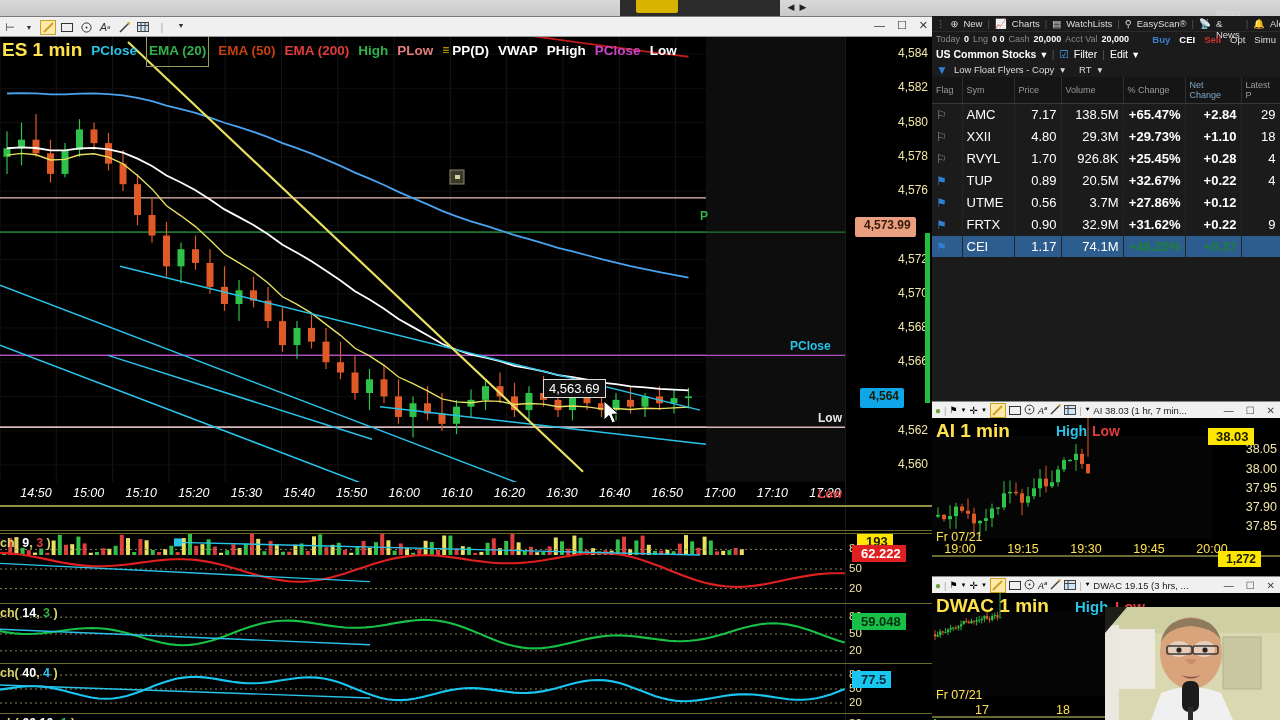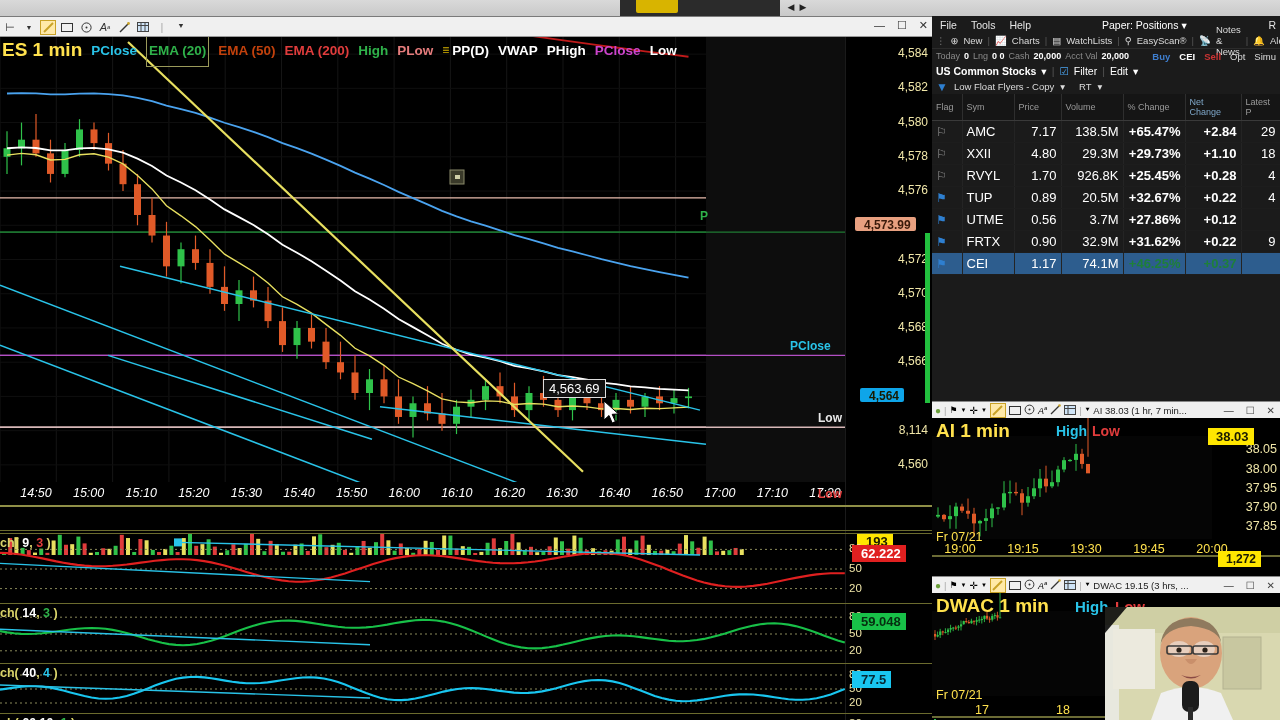--- a/index.html
+++ b/index.html
@@ -41,21 +41,21 @@
      border-left:1px solid #1a1a1a; }
 
   .legend { position:absolute; left:0; top:0; height:26px; display:flex; align-items:center;
      gap:9px; padding-left:2px; font-size:14px; font-weight:bold; white-space:nowrap; z-index:20;}
   .legend .sym { font-size:19px; color:#ffe14d; font-weight:bold; }
   .lg { font-size:13.5px; }
   .lg.box { border:1px solid #9a9a5a; padding:8px 2px; }
   .hlabel { position:absolute; font-size:12px; font-weight:bold; }
 
   .pricetick { position:absolute; right:4px; font-size:12px; color:#f0e6a8; }
-  .pbadge { position:absolute; height:14px; line-height:17px; font-size:12px;
+  .pbadge { position:absolute; height:20px; line-height:17px; font-size:12px;
      font-weight:bold; padding:0 5px 0 9px; border-radius:2px; }
   .pbadge:before { content:""; position:absolute; left:-7px; top:0; width:0; height:0;
      border-top:8.5px solid transparent; border-bottom:8.5px solid transparent; }
 
   
   .pane { position:absolute; left:0; width:932px; border-top:1px solid #6b6b2e; }
   .pane-label { position:absolute; left:0; top:2px; font-size:12.5px; font-weight:bold; white-space:nowrap; }
   .lvl { position:absolute; left:849px; font-size:11.5px; color:#f0e6a8; }
 
   
@@ -353,21 +353,21 @@
         <div id="priceTicks">
             <div class="pricetick" style="top: 9.11538px;">4,584</div>
             <div class="pricetick" style="top: 43.3462px;">4,582</div>
             <div class="pricetick" style="top: 77.5769px;">4,580</div>
             <div class="pricetick" style="top: 111.808px;">4,578</div>
             <div class="pricetick" style="top: 146.038px;">4,576</div>
             <div class="pricetick" style="top: 214.5px;">4,572</div>
             <div class="pricetick" style="top: 248.731px;">4,570</div>
             <div class="pricetick" style="top: 282.962px;">4,568</div>
             <div class="pricetick" style="top: 317.192px;">4,566</div>
-            <div class="pricetick" style="top: 385.654px;">8,114</div>
+            <div class="pricetick" style="top: 385.654px;">4,562</div>
             <div class="pricetick" style="top: 419.885px;">4,560</div>
           </div>
         <div class="pbadge" id="badgeP" style="left: 9px; top: 180.44px; background: rgb(232, 160, 128); color: rgb(58, 26, 10);">
           <span>4,573.99</span></div>
         <div class="pbadge" id="badgeLast" style="left: 14px; top: 351.423px; background: #0ea5e9; color: rgb(26, 26, 0);">
           <span>4,564</span></div>
         <div class="abs" style="left:79px;top:196px;width:5px;height:170px;background:#22c03e;"></div>
       </div>
 
       <div class="timeaxis" id="timeAxis" style="top:446px;">
@@ -571,29 +571,20 @@
             <div class="pane-label nosel"><span style="color: rgb(217, 211, 106);">ch( </span><span style="color: rgb(255, 255, 255);">60,10</span><span style="color: rgb(217, 211, 106);">, </span><span style="color: rgb(47, 178, 74);">1</span><span style="color: rgb(217, 211, 106);"> )</span></div>
           </div>
         </div>
 
     </div>
   </div>
 
   <div class="tcwin">
 
 
-    <div class="tc-menu nosel">
-      <span>File</span>
-      <span>Tools</span>
-      <span>Help</span>
-      <span class="tc-paper">
-        <span>Paper: Positions</span> <span>▾</span>
-      </span>
-      <span class="tc-right-r">R</span>
-    </div>
 
     <div class="tc-toolbar nosel">
       <span style="color:#777;">⋮</span>
       <span>⊕</span>
       <span>New</span>
       <span class="sep">|</span>
       <span>📈</span>
       <span>Charts</span>
       <span class="sep">|</span>
       <span>▤</span>

